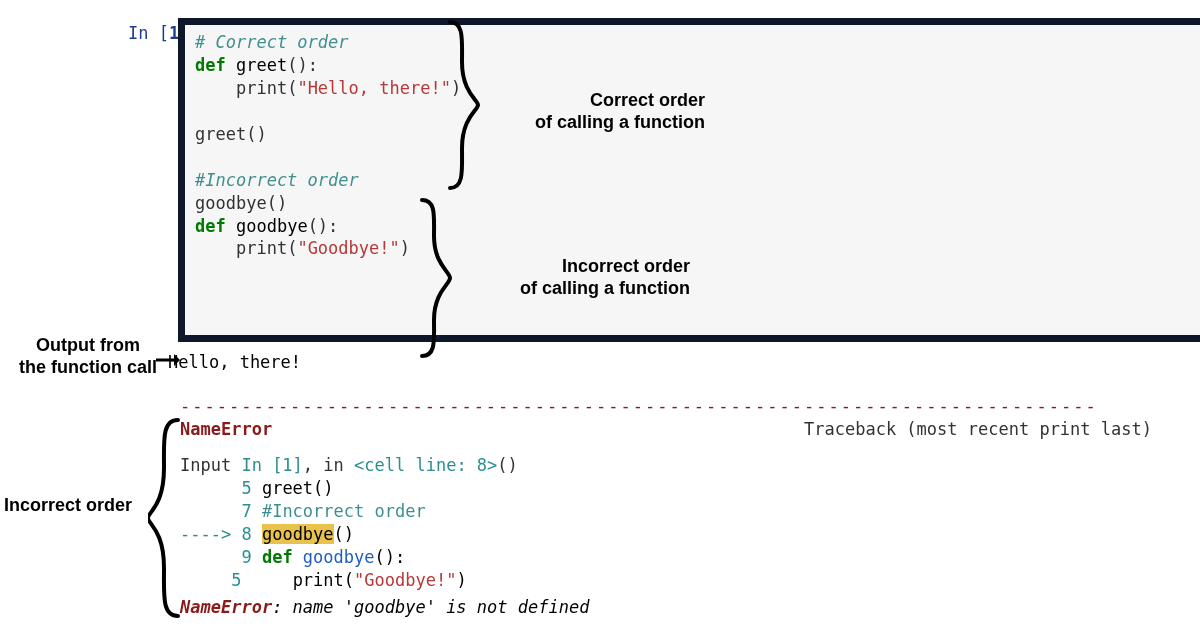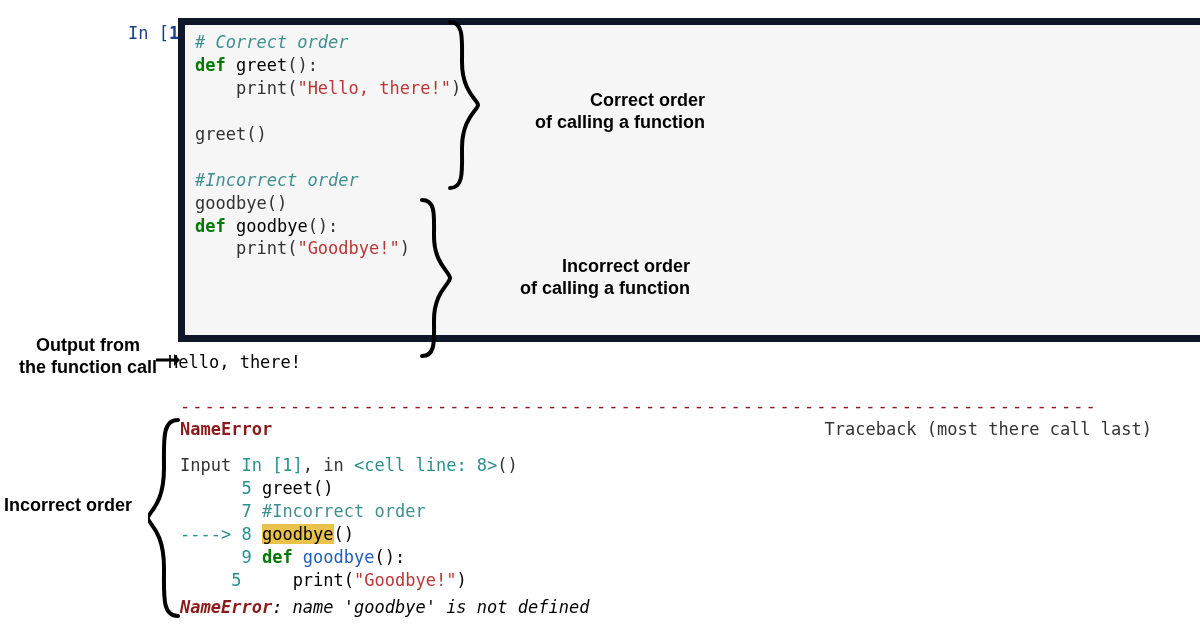--- a/index.html
+++ b/index.html
@@ -130,21 +130,21 @@
 </div>
 
 <div class="output-stdout mono">
   <span>Hello, there!</span>
 </div>
 
 <div class="dash-line mono">---------------------------------------------------------------------------</div>
 
 <div class="err-header mono">
   <span class="name-error">NameError</span>
-  <span class="traceback">Traceback (most there call last)</span>
+  <span class="traceback">Traceback (most recent print last)</span>
 </div>
 
 <div class="tb-block mono">
   <div class="tb-line"><span class="tb-file">Input </span><span class="tb-lineno">In [1]</span><span class="tb-file">, in </span><span class="tb-cell">&lt;cell line: 8&gt;</span><span class="tb-file">()</span></div>
   <div class="tb-line">      <span class="tb-lineno">5</span><span> greet()</span></div>
   <div class="tb-line">      <span class="tb-lineno">7</span><span class="tb-comment"> #Incorrect order</span></div>
   <div class="tb-line"><span class="tb-arrow">----&gt; </span><span class="tb-lineno">8</span><span> </span><span class="tb-hl">goodbye</span><span>()</span></div>
   <div class="tb-line">      <span class="tb-lineno">9</span><span class="tb-kw"> def</span><span class="tb-fn"> goodbye</span><span>():</span></div>
   <div class="tb-line">     <span class="tb-lineno">5</span><span>     </span><span>print</span><span>(</span><span class="tb-str">"Goodbye!"</span><span>)</span></div>
 </div>

